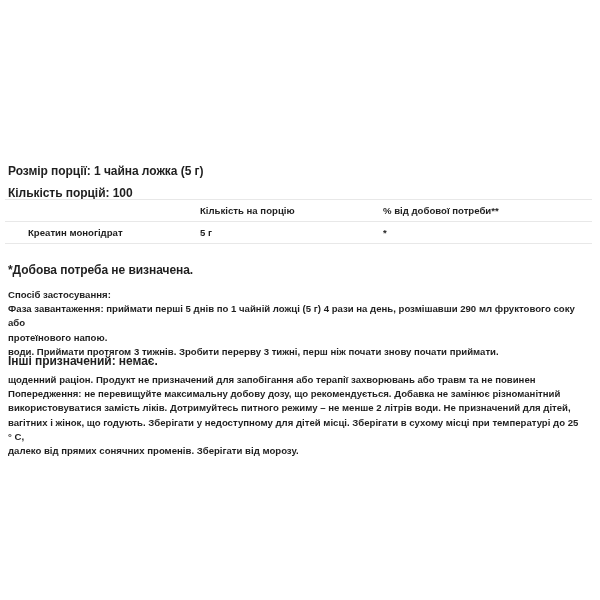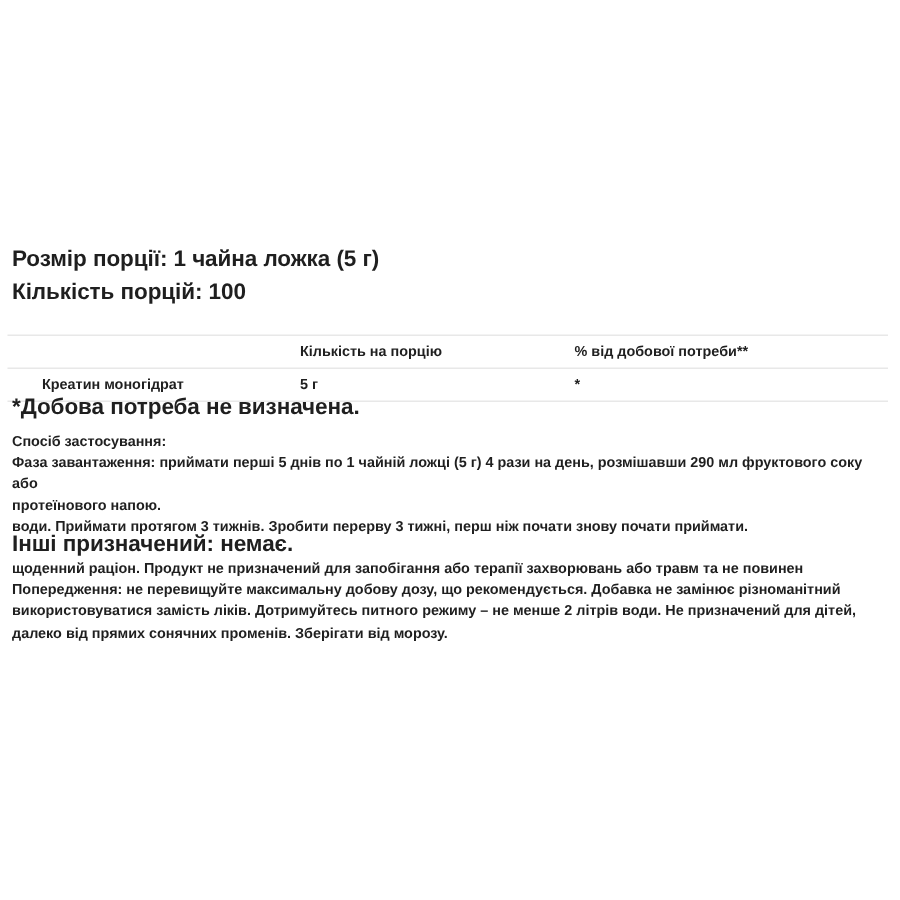--- a/index.html
+++ b/index.html
@@ -1,20 +1,20 @@
 <!DOCTYPE html>
 <html><head>
 <meta charset="utf-8">
 <style>
   html, body { margin: 0; padding: 0; background: #ffffff; }
   body { width: 600px; height: 600px; position: relative; overflow: hidden;
          font-family: "Liberation Sans", "DejaVu Sans", sans-serif; color: #1f1f1f; }
   .content { position: absolute; left: 8px; top: 0; width: 588px; }
-  .line { position: absolute; left: 0; font-size: 15px; font-weight: bold; white-space: nowrap; letter-spacing: -0.05px; }
-  .table { position: absolute; left: -3px; top: 223px; width: 587px; }
+  .line { position: absolute; left: 0; font-size: 12px; font-weight: bold; white-space: nowrap; letter-spacing: -0.05px; }
+  .table { position: absolute; left: -3px; top: 199px; width: 587px; }
   .trow { position: relative; height: 21px; border-top: 1px solid #e8e8e8; }
   .trow:last-child { border-bottom: 1px solid #e8e8e8; }
   .cell { position: absolute; top: 5px; font-size: 9.6px; font-weight: bold; white-space: nowrap; }
   .c1 { left: 5px; margin-left: 18px; } .c2 { left: 195px; } .c3 { left: 378px; }
   .para { position: absolute; left: 0; width: 575px; font-size: 9.6px; font-weight: bold; line-height: 14.2px; }
 </style>
 </head>
 <body>
 
 <div class="content">
@@ -42,15 +42,16 @@
     <div>протеїнового напою.</div>
     <div>води. Приймати протягом 3 тижнів. Зробити перерву 3 тижні, перш ніж почати знову почати приймати.</div>
   </div>
 
   <div class="line" style="top:354px">Інші призначений: немає.</div>
 
   <div class="para" style="top:373px">
     <div>щоденний раціон. Продукт не призначений для запобігання або терапії захворювань або травм та не повинен</div>
     <div>Попередження: не перевищуйте максимальну добову дозу, що рекомендується. Добавка не замінює різноманітний</div>
     <div>використовуватися замість ліків. Дотримуйтесь питного режиму – не менше 2 літрів води. Не призначений для дітей,</div>
+    <div>вагітних і жінок, що годують. Зберігати у недоступному для дітей місці. Зберігати в сухому місці при температурі до 25 ° C,</div>
     <div>далеко від прямих сонячних променів. Зберігати від морозу.</div>
   </div>
 </div>
 
 </body></html>

